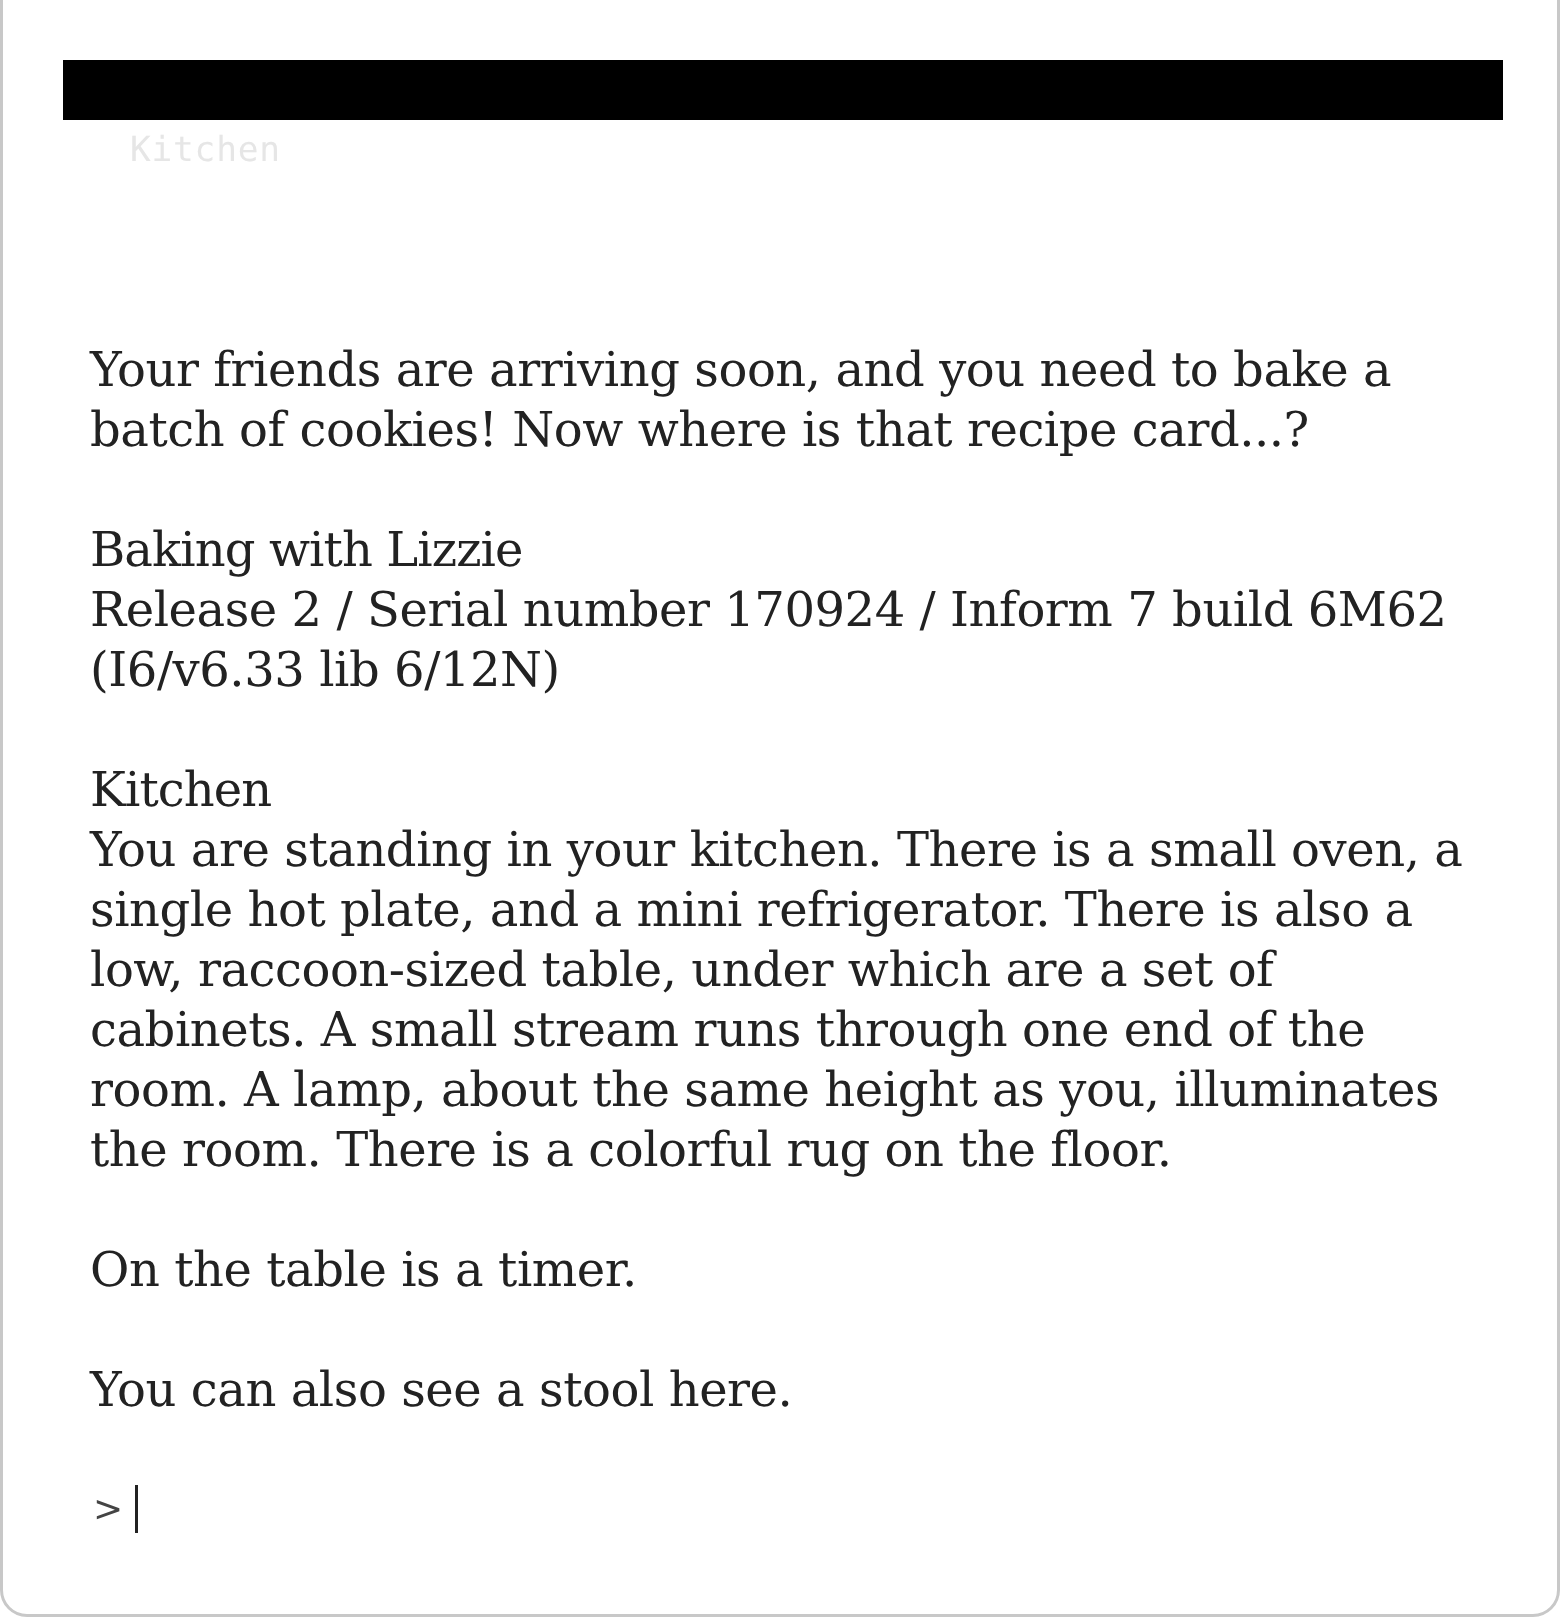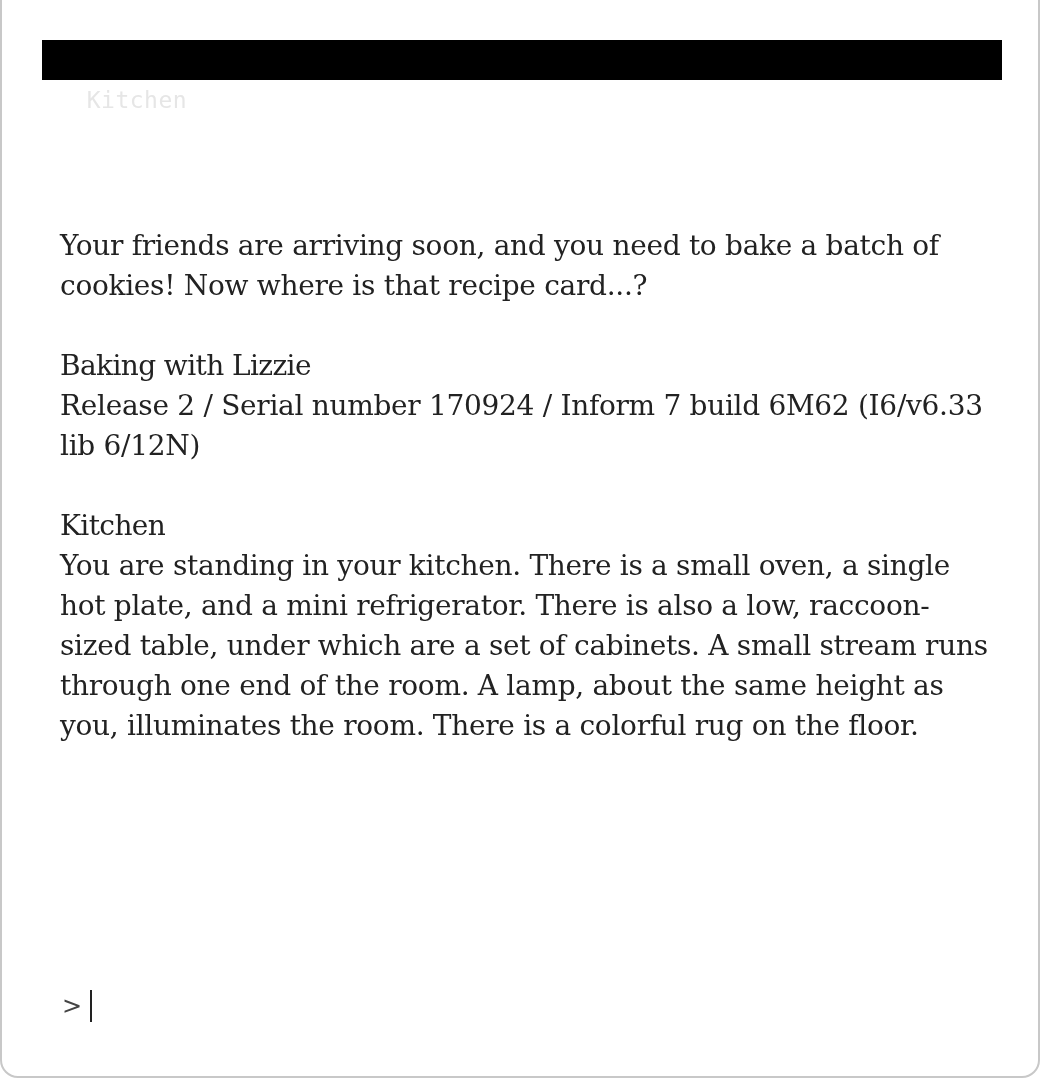--- a/index.html
+++ b/index.html
@@ -36,21 +36,21 @@
       box-sizing: border-box;
       white-space: pre;
       letter-spacing: 0.5px;
     }
     .story {
       position: absolute;
       left: 60px;
       top: 226px;
       width: 930px;
       font-family: "DejaVu Serif", "Liberation Serif", serif;
-      font-size: 28px;
+      font-size: 32px;
       line-height: 40px;
       color: #222222;
     }
     .story p {
       margin: 0 0 40px 0;
     }
     .story .title {
       font-weight: normal;
       display: block;
       letter-spacing: -0.6px;
@@ -109,20 +109,22 @@
   <p class="serif-tight">
     <span class="title">Baking with Lizzie</span>
     <span class="line">Release 2 / Serial number 170924 / Inform 7 build 6M62 (I6/v6.33 lib 6/12N)</span>
   </p>
 
   <p class="serif-tight">
     <span class="title">Kitchen</span>
     <span class="line">You are standing in your kitchen. There is a small oven, a single hot plate, and a mini refrigerator. There is also a low, raccoon-sized table, under which are a set of cabinets. A small stream runs through one end of the room. A lamp, about the same height as you, illuminates the room. There is a colorful rug on the floor.</span>
   </p>
 
+  <p class="serif-tight">On the table is a timer.</p>
 
+  <p class="serif-tight">You can also see a stool here.</p>
 </div>
 
 <div class="prompt">
   <span>&gt;</span>
   <span class="caret"></span>
   <input class="prompt-input" type="text" value="" style="">
 </div>
 
 </body></html>

